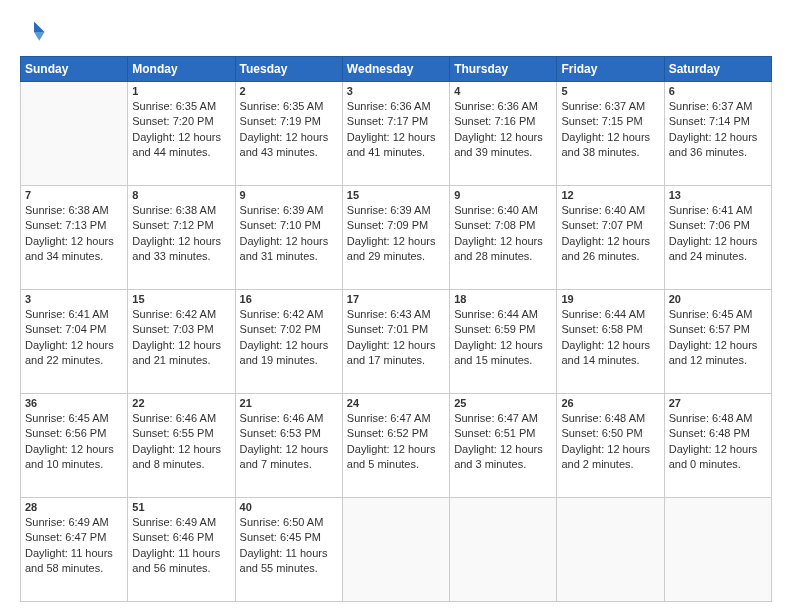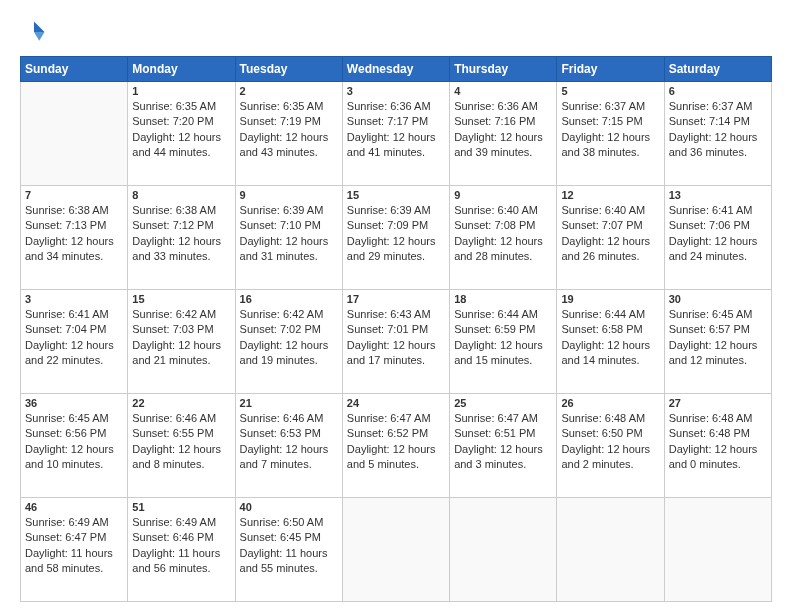--- a/index.html
+++ b/index.html
@@ -211,21 +211,21 @@
           </td>
           <td>
             <span class="day-num">18</span>
             <div class="cell-text">Sunrise: 6:44 AM<br>Sunset: 6:59 PM<br>Daylight: 12 hours and 15 minutes.</div>
           </td>
           <td>
             <span class="day-num">19</span>
             <div class="cell-text">Sunrise: 6:44 AM<br>Sunset: 6:58 PM<br>Daylight: 12 hours and 14 minutes.</div>
           </td>
           <td>
-            <span class="day-num">30</span>
+            <span class="day-num">20</span>
             <div class="cell-text">Sunrise: 6:45 AM<br>Sunset: 6:57 PM<br>Daylight: 12 hours and 12 minutes.</div>
           </td>
         </tr>
         <tr>
           <td>
             <span class="day-num">36</span>
             <div class="cell-text">Sunrise: 6:45 AM<br>Sunset: 6:56 PM<br>Daylight: 12 hours and 10 minutes.</div>
           </td>
           <td>
             <span class="day-num">22</span>
@@ -247,21 +247,21 @@
             <span class="day-num">26</span>
             <div class="cell-text">Sunrise: 6:48 AM<br>Sunset: 6:50 PM<br>Daylight: 12 hours and 2 minutes.</div>
           </td>
           <td>
             <span class="day-num">27</span>
             <div class="cell-text">Sunrise: 6:48 AM<br>Sunset: 6:48 PM<br>Daylight: 12 hours and 0 minutes.</div>
           </td>
         </tr>
         <tr>
           <td>
-            <span class="day-num">46</span>
+            <span class="day-num">28</span>
             <div class="cell-text">Sunrise: 6:49 AM<br>Sunset: 6:47 PM<br>Daylight: 11 hours and 58 minutes.</div>
           </td>
           <td>
             <span class="day-num">51</span>
             <div class="cell-text">Sunrise: 6:49 AM<br>Sunset: 6:46 PM<br>Daylight: 11 hours and 56 minutes.</div>
           </td>
           <td>
             <span class="day-num">40</span>
             <div class="cell-text">Sunrise: 6:50 AM<br>Sunset: 6:45 PM<br>Daylight: 11 hours and 55 minutes.</div>
           </td>

